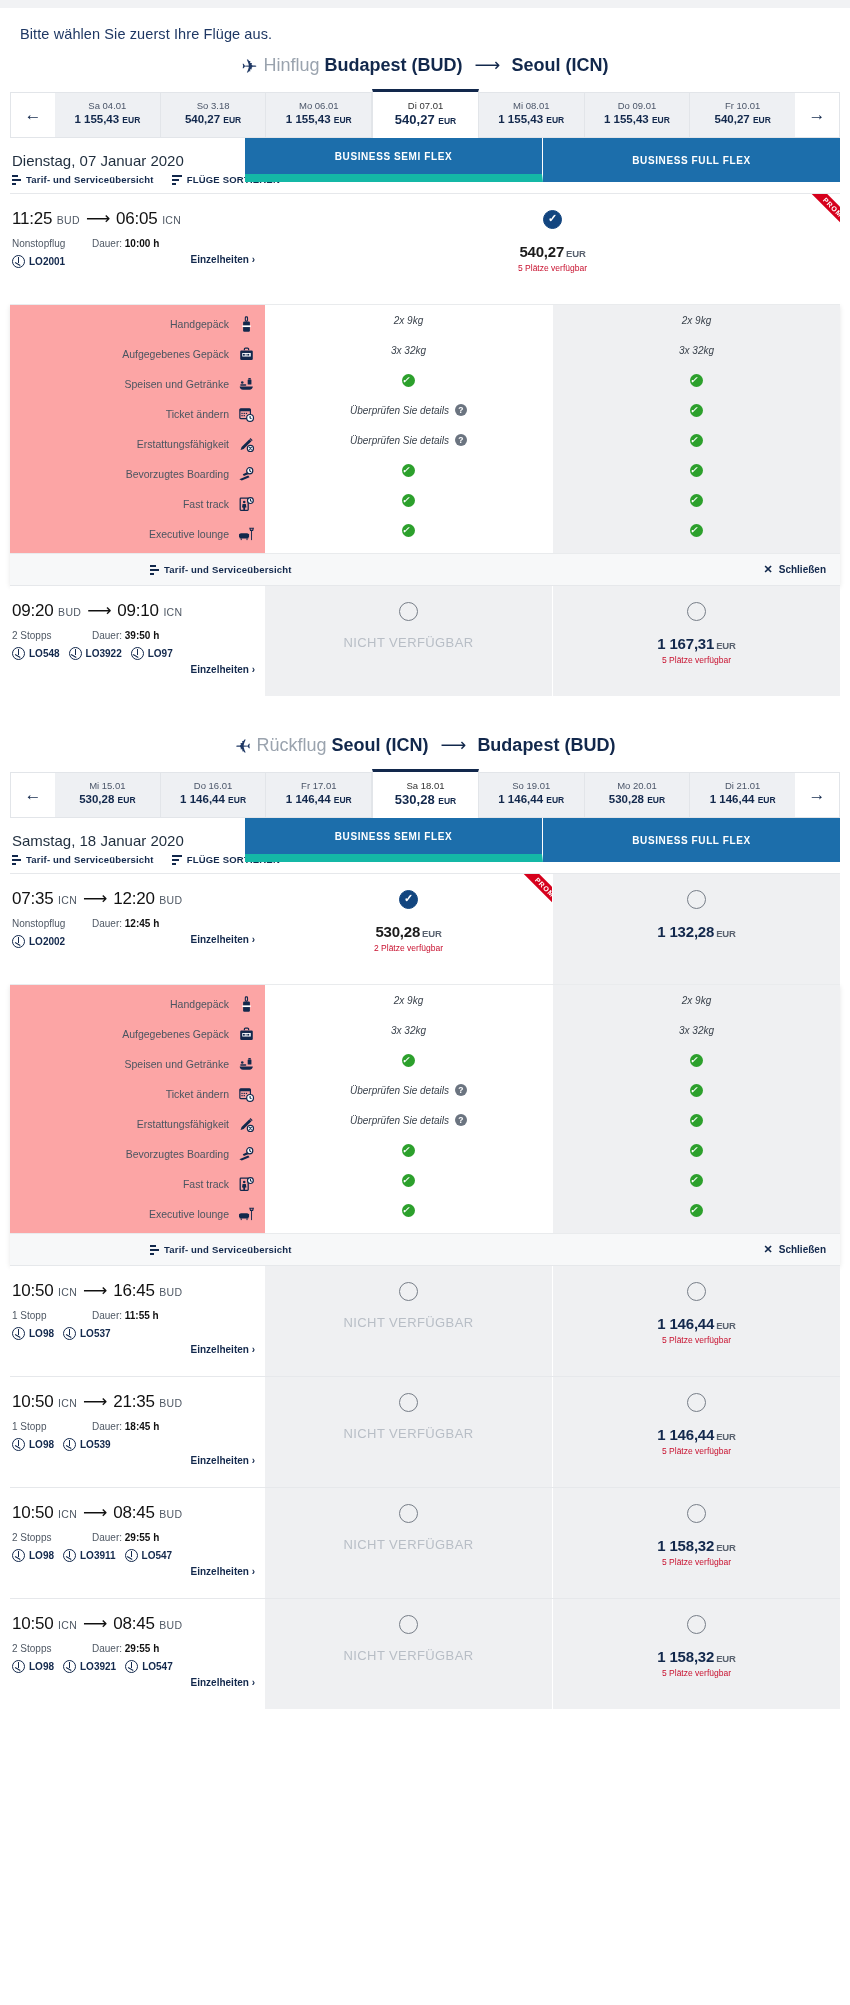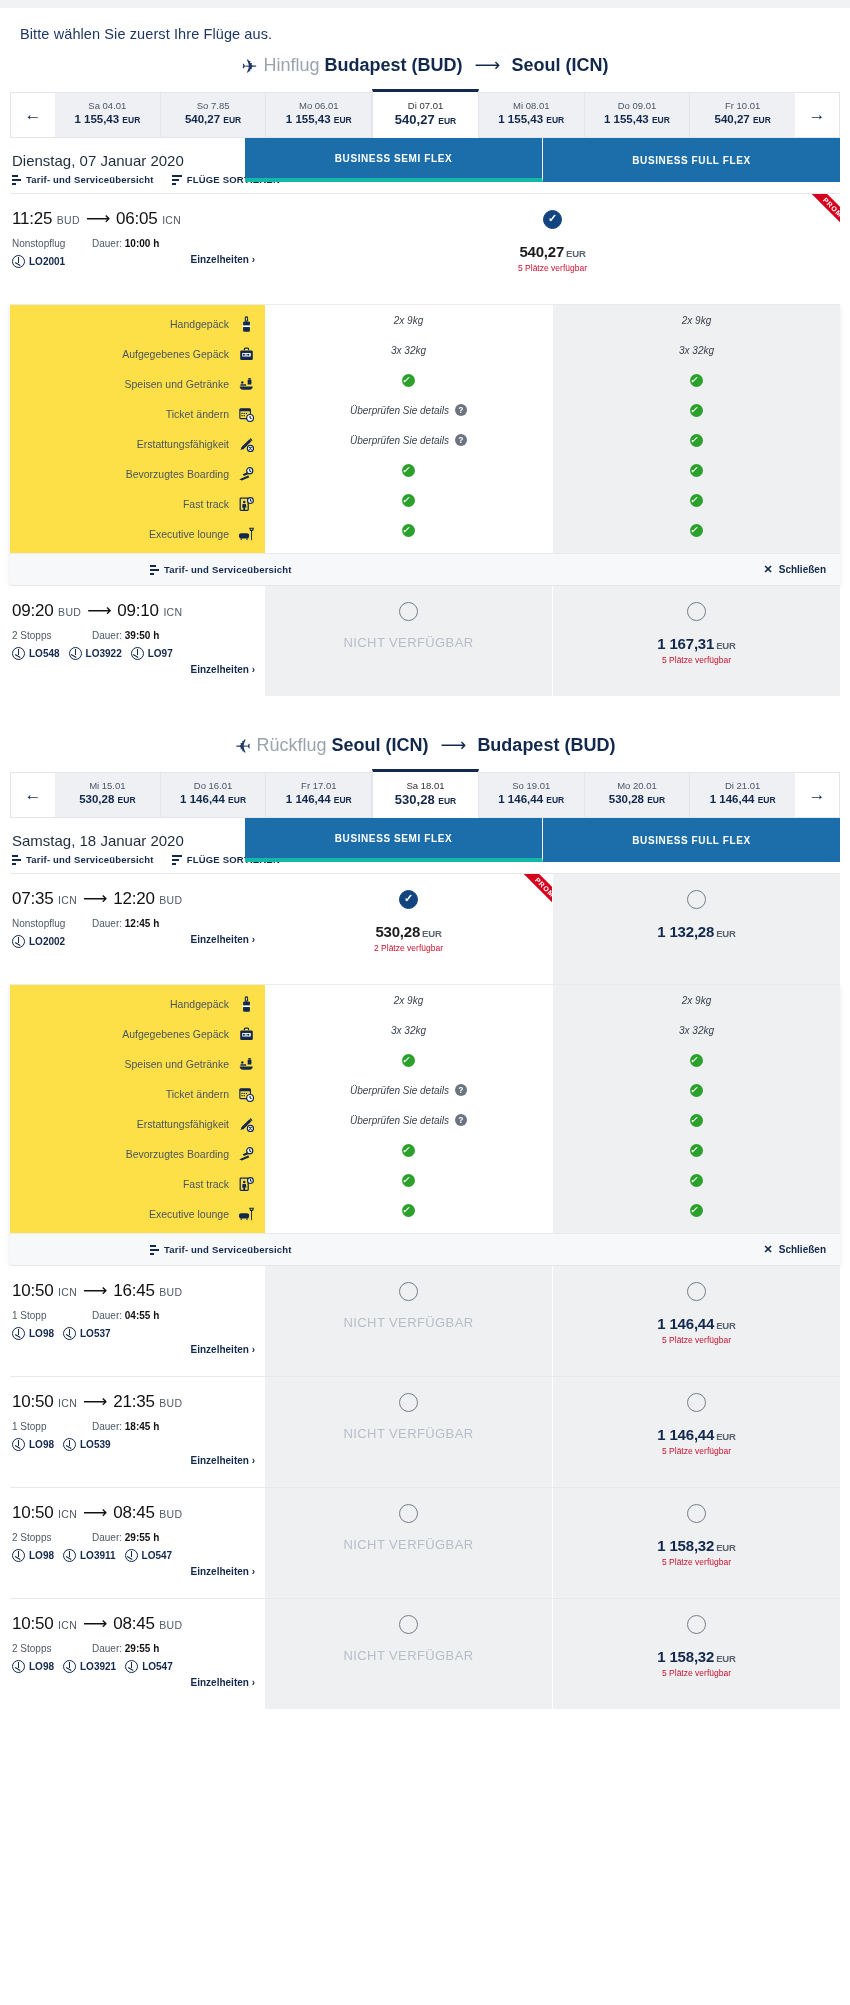--- a/index.html
+++ b/index.html
@@ -124,21 +124,21 @@
     background: #1c6eab;
     color: #ffffff;
     font-size: 10px;
     font-weight: 700;
     letter-spacing: .6px;
     display: flex; align-items: center; justify-content: center;
     border-right: 1px solid #ffffff;
     cursor: pointer;
   }
   .fare-head:last-child { border-right: none; }
-  .fare-head.sel { border-bottom: 4px solid #14b8a6; }
+  .fare-head.sel { border-bottom: 8px solid #14b8a6; }
 
   
   .flight-row {
     display: flex;
     border-top: 1px solid #e6e8eb;
     position: relative;
     background:#fff;
   }
 
   .fl-info {
@@ -224,21 +224,21 @@
   }
 
   
   .amen-wrap {
     display: flex;
     background: #f7f8f9;
     border-top: 1px solid #e9ebed;
   }
   .amen-labels {
     width: 255px; flex: 0 0 255px;
-    background: #fde047;
+    background: #fca5a5;
     padding: 4px 0 4px 0;
   }
   .amen-cols { display:flex; flex: 1 1 auto; }
   .amen-col { flex: 1 1 0; background:#eff0f2; border-right:1px solid #fff;}
   .amen-col:last-child { border-right:none; }
   .amen-col.selected-col { background:#ffffff; }
 
   .amen-label-row {
     height: 30px; display:flex; align-items:center; justify-content:flex-end;
     gap: 9px; padding-right: 10px;
@@ -313,21 +313,21 @@
   </div>
 
   <div class="datestrip">
     <div class="ds-arrow">←</div>
     <div class="ds-days" id="ob-days">
         <div class="ds-day">
           <div class="d-label">Sa 04.01</div>
           <div class="d-price"><span>1 155,43</span> <span class="cur">EUR</span></div>
         </div>
         <div class="ds-day">
-          <div class="d-label">So 7.85</div>
+          <div class="d-label">So 3.18</div>
           <div class="d-price"><span>540,27</span> <span class="cur">EUR</span></div>
         </div>
         <div class="ds-day">
           <div class="d-label">Mo 06.01</div>
           <div class="d-price"><span>1 155,43</span> <span class="cur">EUR</span></div>
         </div>
         <div class="ds-day active">
           <div class="d-label">Di 07.01</div>
           <div class="d-price"><span>540,27</span> <span class="cur">EUR</span></div>
         </div>
@@ -900,21 +900,21 @@
             </div>
           </div>
         </div>
       </div>
     <div id="ib-rest">
         <div class="flight-row">
           <div class="fl-info">
             <div class="fl-times"><span>10:50</span> <span class="ap">ICN</span><span class="ar">⟶</span><span>16:45</span> <span class="ap">BUD</span></div>
             <div class="fl-sub">
               <span class="stops">1 Stopp</span>
-              <span class="dur"><span>Dauer:</span> <strong>04:55 h</strong></span>
+              <span class="dur"><span>Dauer:</span> <strong>11:55 h</strong></span>
             </div>
             <div class="fl-carriers">
               <span class="carrier">
                 <span class="lotlogo"></span>
                 <span>LO98</span>
               </span>
               <span class="carrier">
                 <span class="lotlogo"></span>
                 <span>LO537</span>
               </span>

